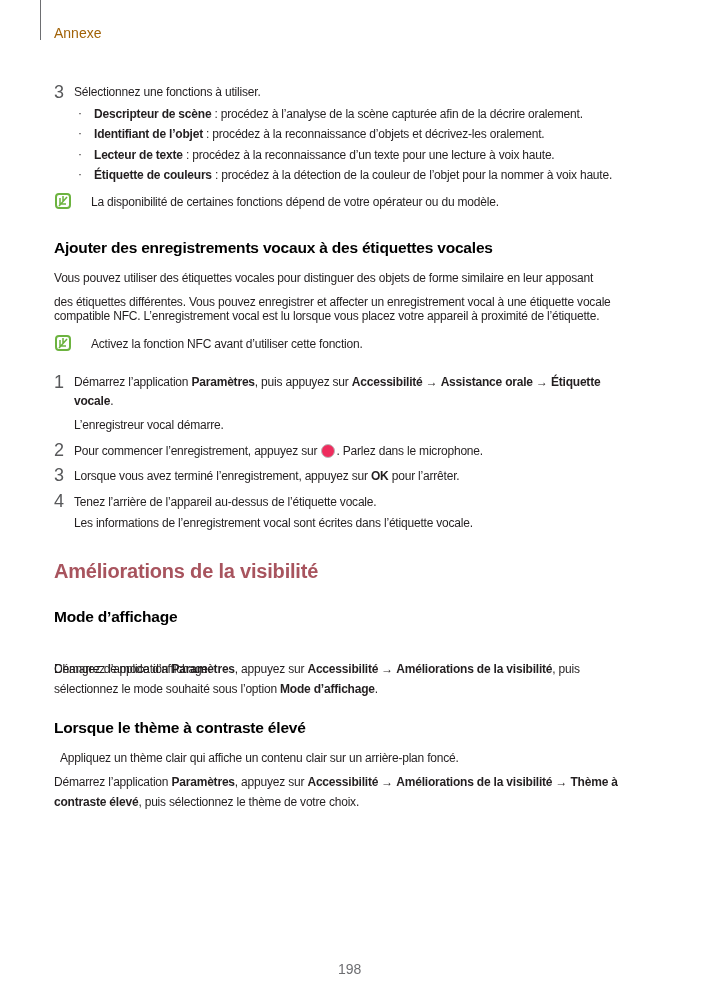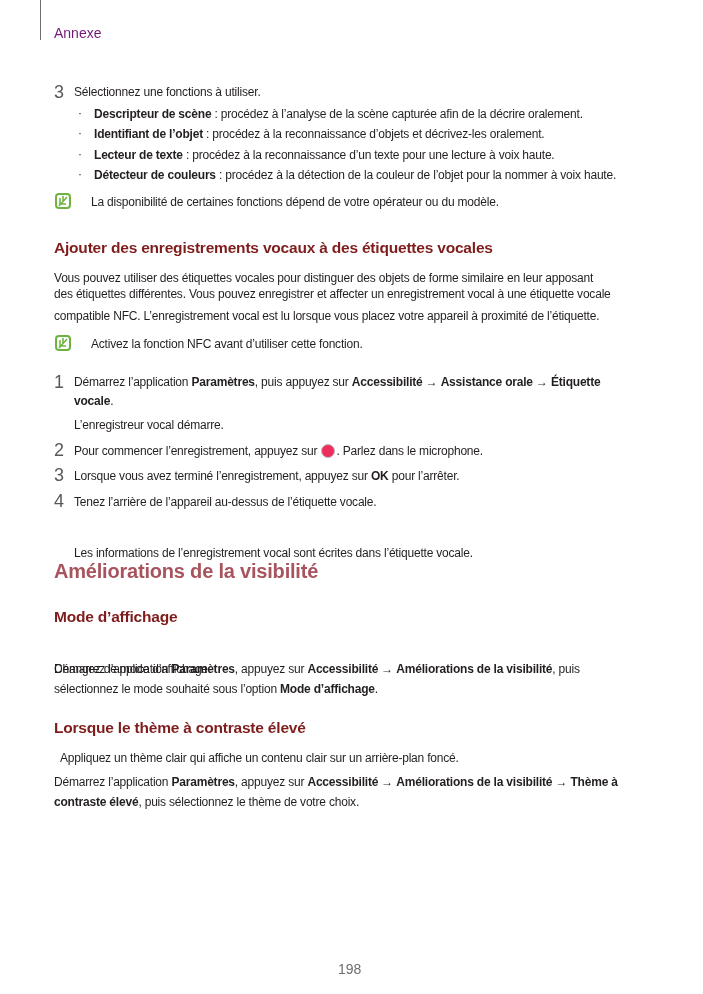--- a/index.html
+++ b/index.html
@@ -1,59 +1,59 @@
 <!DOCTYPE html>
 <html><head>
 <meta charset="utf-8">
 <style>
   html, body { margin: 0; padding: 0; background: #ffffff; }
   body { width: 703px; height: 994px; position: relative; overflow: hidden;
     font-family: "Liberation Sans", "DejaVu Sans", sans-serif; color: #231f20; }
   .vline { position: absolute; left: 40px; top: 0; width: 1px; height: 40px; background: #6d6e71; }
-  .header { position: absolute; left: 54px; top: 25px; font-size: 14px; color: #701a75; }
+  .header { position: absolute; left: 54px; top: 25px; font-size: 14px; color: #a16207; }
   .abs { position: absolute; }
   .t { font-size: 12px; line-height: 16px; white-space: nowrap; letter-spacing: -0.2px; }
   .b { font-weight: bold; }
   .stepnum { position: absolute; font-size: 18px; color: #58595b; line-height: 18px; }
   .bullet { position: absolute; font-size: 12px; color: #231f20; }
   .note-icon { position: absolute; width: 16px; height: 16px; border: 2px solid #6cb33f; border-radius: 4px; box-sizing: border-box; }
   .note-icon svg { position: absolute; left: 0; top: 0; }
-  h2.sub { position: absolute; margin: 0; font-size: 15.5px; font-weight: bold; color: #7f1d1d; white-space: nowrap; letter-spacing: -0.2px; }
+  h2.sub { position: absolute; margin: 0; font-size: 15.5px; font-weight: bold; color: #000000; white-space: nowrap; letter-spacing: -0.2px; }
   h1.sec { position: absolute; margin: 0; font-size: 20px; font-weight: bold; color: #a8545e; white-space: nowrap; letter-spacing: -0.2px; }
   .rec { display: inline-block; width: 14px; height: 14px; border-radius: 50%; background: #ee2c5d; border: 1.5px solid #b9b9b9; box-sizing: border-box; vertical-align: -3px; margin: 0 1px; }
   .pagenum { position: absolute; left: 338px; top: 961px; font-size: 14px; color: #6d6e71; }
 </style>
 </head>
 <body>
 
 <div class="vline"></div>
 <div class="header">Annexe</div>
 
 <div class="stepnum" style="left:54px; top:83px;">3</div>
 <div class="abs t" style="left:74px; top:84px;">Sélectionnez une fonctions à utiliser.</div>
 
 <div class="bullet" style="left:78px; top:106px;">·</div>
 <div class="abs t" style="left:94px; top:106px;"><span class="b">Descripteur de scène</span><span> : procédez à l’analyse de la scène capturée afin de la décrire oralement.</span></div>
 <div class="bullet" style="left:78px; top:126px;">·</div>
 <div class="abs t" style="left:94px; top:126px;"><span class="b">Identifiant de l’objet</span><span> : procédez à la reconnaissance d’objets et décrivez-les oralement.</span></div>
 <div class="bullet" style="left:78px; top:147px;">·</div>
 <div class="abs t" style="left:94px; top:147px;"><span class="b">Lecteur de texte</span><span> : procédez à la reconnaissance d’un texte pour une lecture à voix haute.</span></div>
 <div class="bullet" style="left:78px; top:167px;">·</div>
-<div class="abs t" style="left:94px; top:167px;"><span class="b">Détecteur de couleurs</span><span> : procédez à la détection de la couleur de l’objet pour la nommer à voix haute.</span></div>
+<div class="abs t" style="left:94px; top:167px;"><span class="b">Étiquette de couleurs</span><span> : procédez à la détection de la couleur de l’objet pour la nommer à voix haute.</span></div>
 
 <div class="note-icon" style="left:55px; top:193px;">
   <svg width="12" height="12" viewBox="0 0 12 12">
       <path d="M2 11 L10 2 M3 3 L3 9 L9 9 M6 1 L6 6" stroke="#6cb33f" stroke-width="1.5" fill="none"></path>
     </svg>
 </div>
 <div class="abs t" style="left:91px; top:194px;">La disponibilité de certaines fonctions dépend de votre opérateur ou du modèle.</div>
 
 <h2 class="sub" style="left:54px; top:239px;">Ajouter des enregistrements vocaux à des étiquettes vocales</h2>
 <div class="abs t" style="left:54px; top:270px;">Vous pouvez utiliser des étiquettes vocales pour distinguer des objets de forme similaire en leur apposant</div>
-<div class="abs t" style="left:54px; top:286px;">des étiquettes différentes. Vous pouvez enregistrer et affecter un enregistrement vocal à une étiquette vocale</div>
+<div class="abs t" style="left:54px; top:294px;">des étiquettes différentes. Vous pouvez enregistrer et affecter un enregistrement vocal à une étiquette vocale</div>
 <div class="abs t" style="left:54px; top:308px;">compatible NFC. L’enregistrement vocal est lu lorsque vous placez votre appareil à proximité de l’étiquette.</div>
 
 <div class="note-icon" style="left:55px; top:335px;">
   <svg width="12" height="12" viewBox="0 0 12 12">
       <path d="M2 11 L10 2 M3 3 L3 9 L9 9 M6 1 L6 6" stroke="#6cb33f" stroke-width="1.5" fill="none"></path>
     </svg>
 </div>
 <div class="abs t" style="left:91px; top:336px;">Activez la fonction NFC avant d’utiliser cette fonction.</div>
 
 <div class="stepnum" style="left:54px; top:373px;">1</div>
@@ -68,21 +68,21 @@
   <span>Pour commencer l’enregistrement, appuyez sur </span><span class="rec"></span><span>. Parlez dans le microphone.</span>
 </div>
 
 <div class="stepnum" style="left:54px; top:466px;">3</div>
 <div class="abs t" style="left:74px; top:468px;">
   <span>Lorsque vous avez terminé l’enregistrement, appuyez sur </span><span class="b">OK</span><span> pour l’arrêter.</span>
 </div>
 
 <div class="stepnum" style="left:54px; top:492px;">4</div>
 <div class="abs t" style="left:74px; top:494px;">Tenez l’arrière de l’appareil au-dessus de l’étiquette vocale.</div>
-<div class="abs t" style="left:74px; top:545px;">Les informations de l’enregistrement vocal sont écrites dans l’étiquette vocale.</div>
+<div class="abs t" style="left:74px; top:515px;">Les informations de l’enregistrement vocal sont écrites dans l’étiquette vocale.</div>
 
 <h1 class="sec" style="left:54px; top:560px;">Améliorations de la visibilité</h1>
 
 <h2 class="sub" style="left:54px; top:608px;">Mode d’affichage</h2>
 <div class="abs t" style="left:54px; top:638px;margin-top:23px;">Changez de mode d’affichage.</div>
 <div class="abs t" style="left:54px; top:661px;">
   <span>Démarrez l’application </span><span class="b">Paramètres</span><span>, appuyez sur </span><span class="b">Accessibilité</span><span> → </span><span class="b">Améliorations de la visibilité</span><span>, puis</span>
 </div>
 <div class="abs t" style="left:54px; top:681px;">
   <span>sélectionnez le mode souhaité sous l’option </span><span class="b">Mode d’affichage</span><span>.</span>

